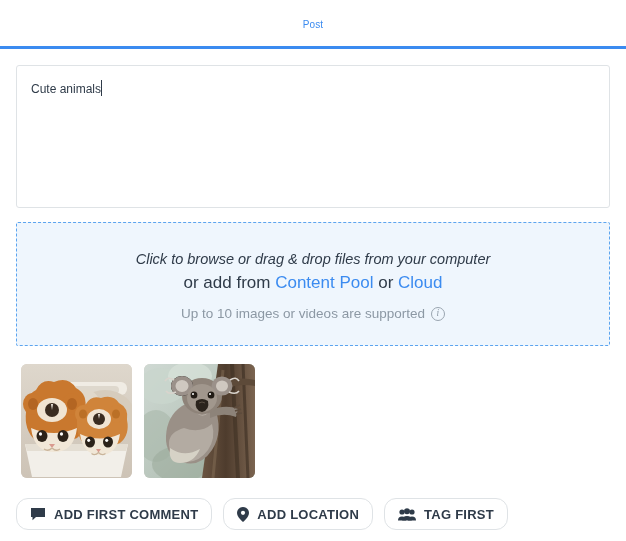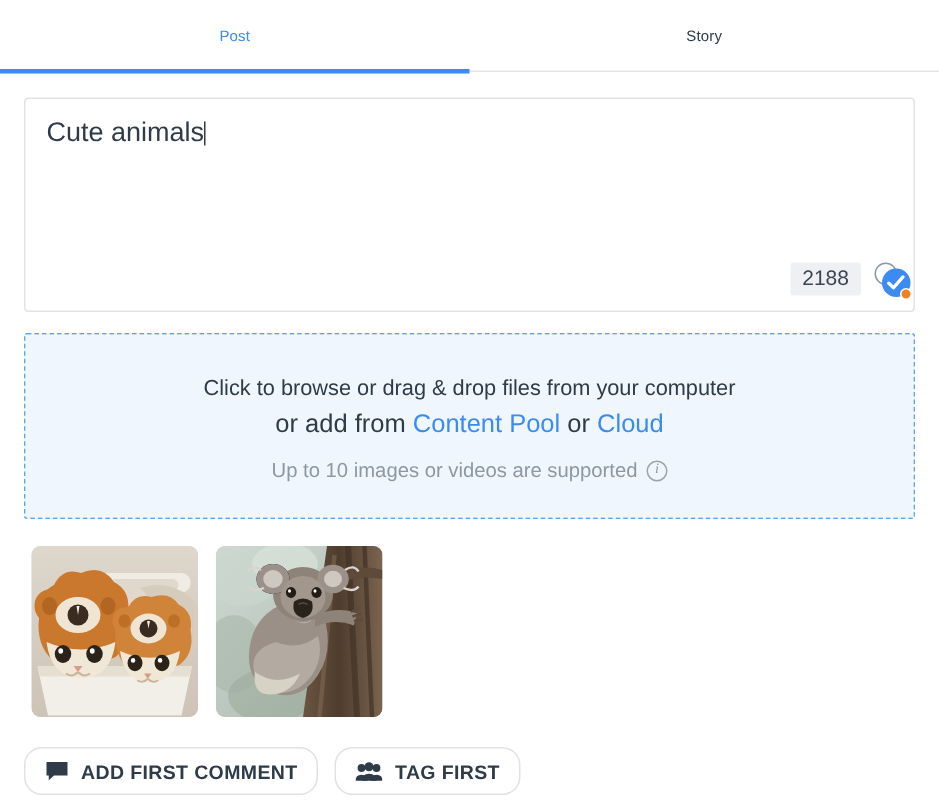--- a/index.html
+++ b/index.html
@@ -57,21 +57,21 @@
   }
   .composer {
     border: 1px solid #dfe3e6;
     border-radius: 3px;
     height: 143px;
     padding: 13px 14px 0 14px;
     background: #fff;
     position: relative;
   }
   .composer-text {
-    font-size: 18px;
+    font-size: 12px;
     color: #2f3b49;
     line-height: 18px;
     display: inline-block;
     white-space: pre;
   }
   .caret {
     display: inline-block;
     width: 1px;
     height: 16px;
     background: #2f3b49;
@@ -144,20 +144,21 @@
     display: flex;
     flex-direction: column;
     align-items: center;
     justify-content: center;
     cursor: pointer;
   }
   .dz-line1 {
     font-size: 14.5px;
     color: #2f3b49;
     line-height: 24px;
+    font-style: italic;
   }
   .dz-line2 {
     font-size: 17px;
     color: #2f3b49;
     line-height: 24px;
   }
   .dz-link {
     color: #3b8bf0;
     cursor: pointer;
   }
@@ -225,42 +226,26 @@
   }
   .action-btn .ic { display: flex; align-items: center; }
 </style>
 </head>
 <body>
 
 <div class="tabs">
   <div class="tab active">
     <span>Post</span>
   </div>
-  <div class="tab">
-    <span>Story</span>
-  </div>
 </div>
 
 <div class="composer-wrap">
   <div class="composer">
     <span class="composer-text">Cute animals</span><span class="caret"></span>
 
-    <div class="composer-footer">
-      <div class="char-count">2188</div>
-
-      <div class="check-icon">
-        <span class="ring"></span>
-        <span class="disc">
-          <svg width="13" height="13" viewBox="0 0 13 13" aria-hidden="true">
-            <path d="M1.5 6.8 L4.7 9.8 L11 2.6" fill="none" stroke="#ffffff" stroke-width="2.2" stroke-linecap="round" stroke-linejoin="round"></path>
-          </svg>
-        </span>
-        <span class="dot"></span>
-      </div>
-    </div>
   </div>
 </div>
 
 <div class="dropzone">
   <div class="dz-line1">Click to browse or drag &amp; drop files from your computer</div>
   <div class="dz-line2">
     <span>or add from </span><span class="dz-link">Content Pool</span><span> or </span><span class="dz-link">Cloud</span>
   </div>
   <div class="dz-note">
     <span>Up to 10 images or videos are supported</span>
@@ -390,20 +375,29 @@
 
   <div class="action-btn">
     <span class="ic">
       <svg width="16" height="14" viewBox="0 0 16 14" aria-hidden="true">
         <path d="M1 1 H15 V10 H6 L2.5 13.2 V10 H1 Z" fill="#2f3b49"></path>
       </svg>
     </span>
     <span>ADD FIRST COMMENT</span>
   </div>
 
+  <div class="action-btn">
+    <span class="ic">
+      <svg width="12" height="15" viewBox="0 0 12 15" aria-hidden="true">
+        <path d="M6 0 C2.7 0 0 2.7 0 6 C0 10.2 6 15 6 15 S12 10.2 12 6 C12 2.7 9.3 0 6 0 Z" fill="#2f3b49"></path>
+        <circle cx="6" cy="5.8" r="2.1" fill="#ffffff"></circle>
+      </svg>
+    </span>
+    <span>ADD LOCATION</span>
+  </div>
 
   <div class="action-btn">
     <span class="ic">
       <svg width="18" height="13" viewBox="0 0 18 13" aria-hidden="true">
         <circle cx="4" cy="4" r="2.6" fill="#2f3b49"></circle>
         <circle cx="14" cy="4" r="2.6" fill="#2f3b49"></circle>
         <circle cx="9" cy="3.2" r="3" fill="#2f3b49"></circle>
         <path d="M0 12.5 q0 -4 4 -4 q4 0 4 4 Z" fill="#2f3b49"></path>
         <path d="M10 12.5 q0 -4 4 -4 q4 0 4 4 Z" fill="#2f3b49"></path>
         <path d="M4.2 12.5 q0 -4.6 4.8 -4.6 q4.8 0 4.8 4.6 Z" fill="#2f3b49"></path>

